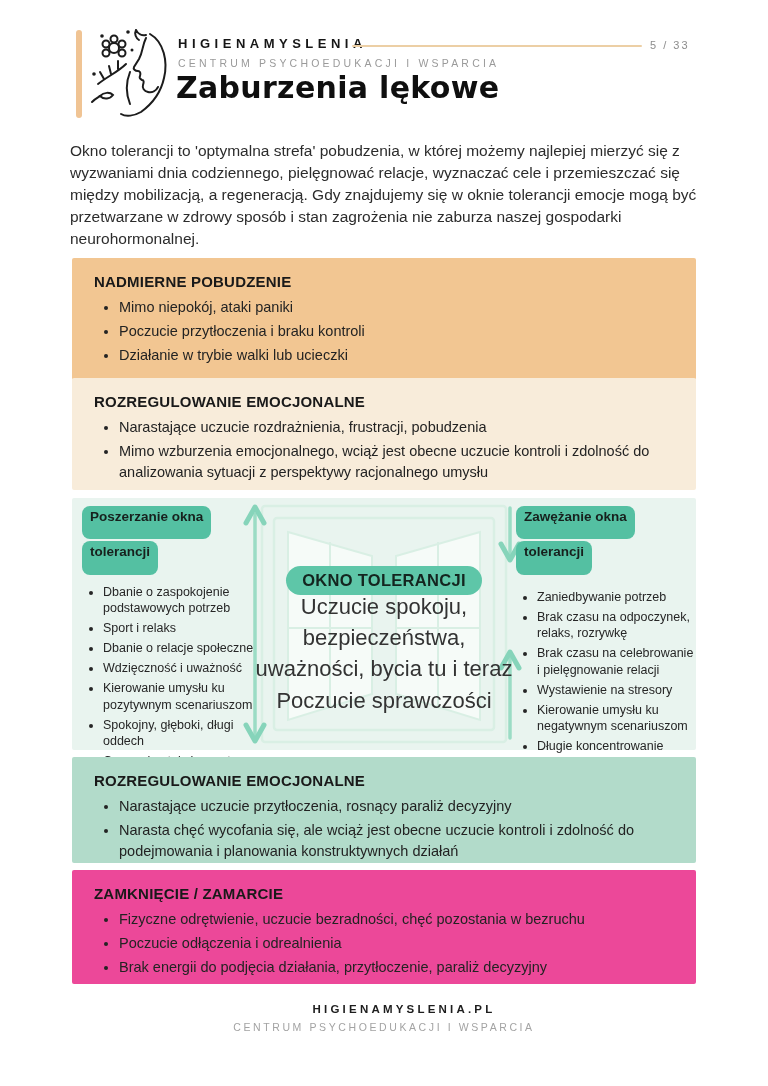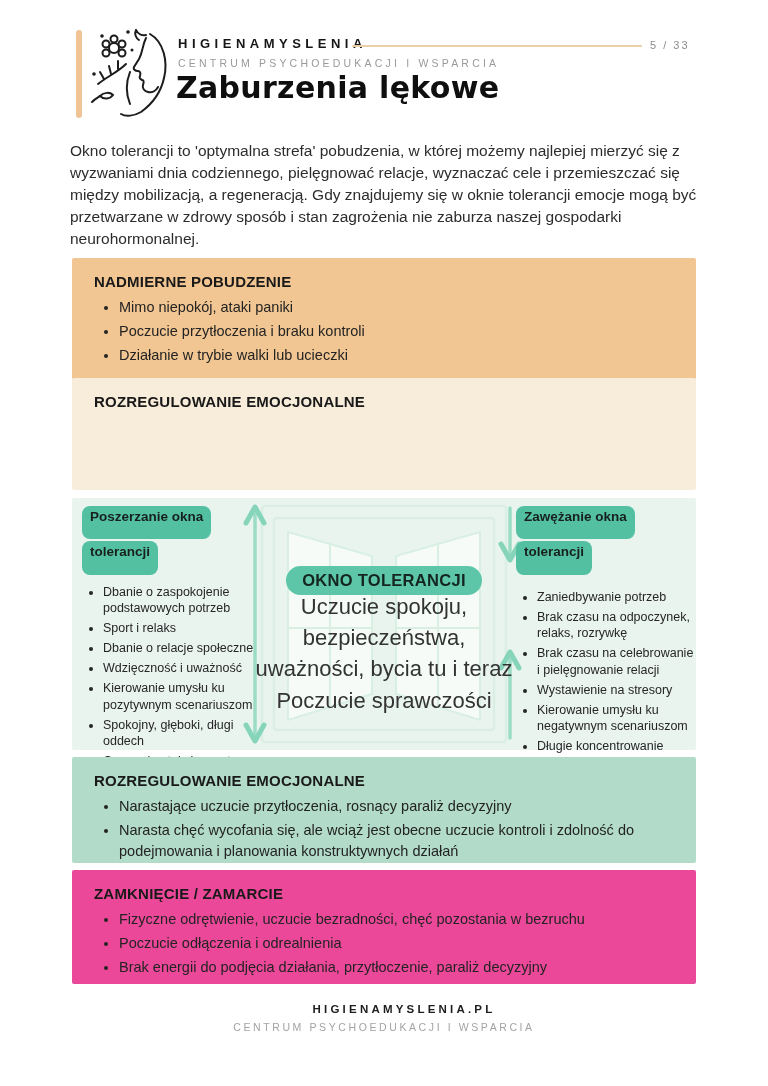--- a/index.html
+++ b/index.html
@@ -97,20 +97,24 @@
     <h2>NADMIERNE POBUDZENIE</h2>
     <ul>
       <li>Mimo niepokój, ataki paniki</li>
       <li>Poczucie przytłoczenia i braku kontroli</li>
       <li>Działanie w trybie walki lub ucieczki</li>
     </ul>
   </div>
 
   <div class="box" id="box-dysreg1" style="background-color: rgb(248, 236, 218);">
     <h2>ROZREGULOWANIE EMOCJONALNE</h2>
+    <ul>
+      <li>Narastające uczucie rozdrażnienia, frustracji, pobudzenia</li>
+      <li>Mimo wzburzenia emocjonalnego, wciąż jest obecne uczucie kontroli i zdolność do analizowania sytuacji z perspektywy racjonalnego umysłu</li>
+    </ul>
   </div>
 
   <div class="window-section" style="background-color: rgb(233, 244, 239);">
 
     <svg class="window-art" width="624" height="252" viewBox="0 0 624 252">
       <g stroke="#d9efe4" stroke-width="2.5" fill="none">
         <rect x="190" y="8" width="244" height="236" rx="3"></rect>
         <rect x="202" y="20" width="220" height="212" rx="3"></rect>
       </g>
       <g stroke="#d9efe4" stroke-width="2" fill="#f6fbf8">

